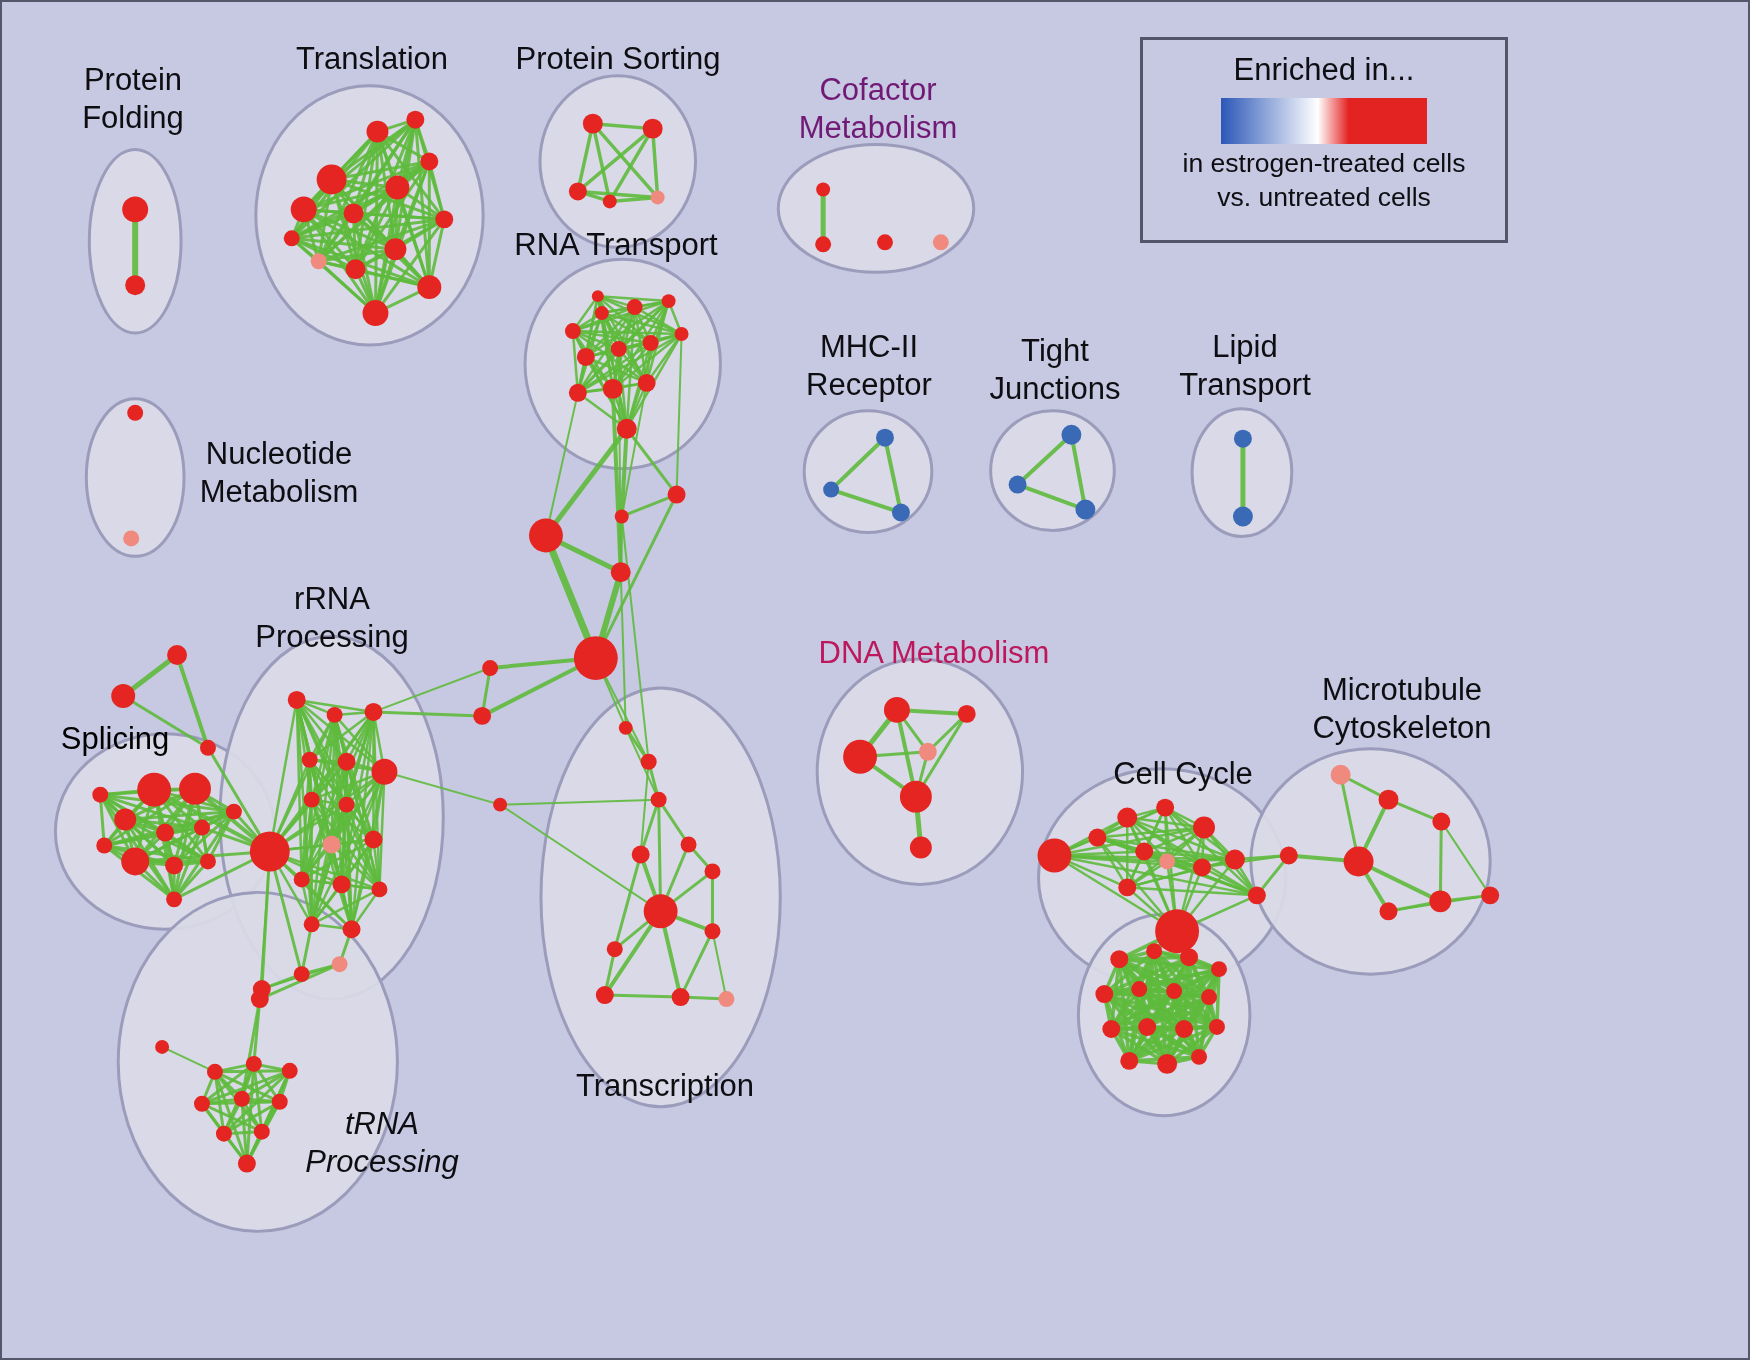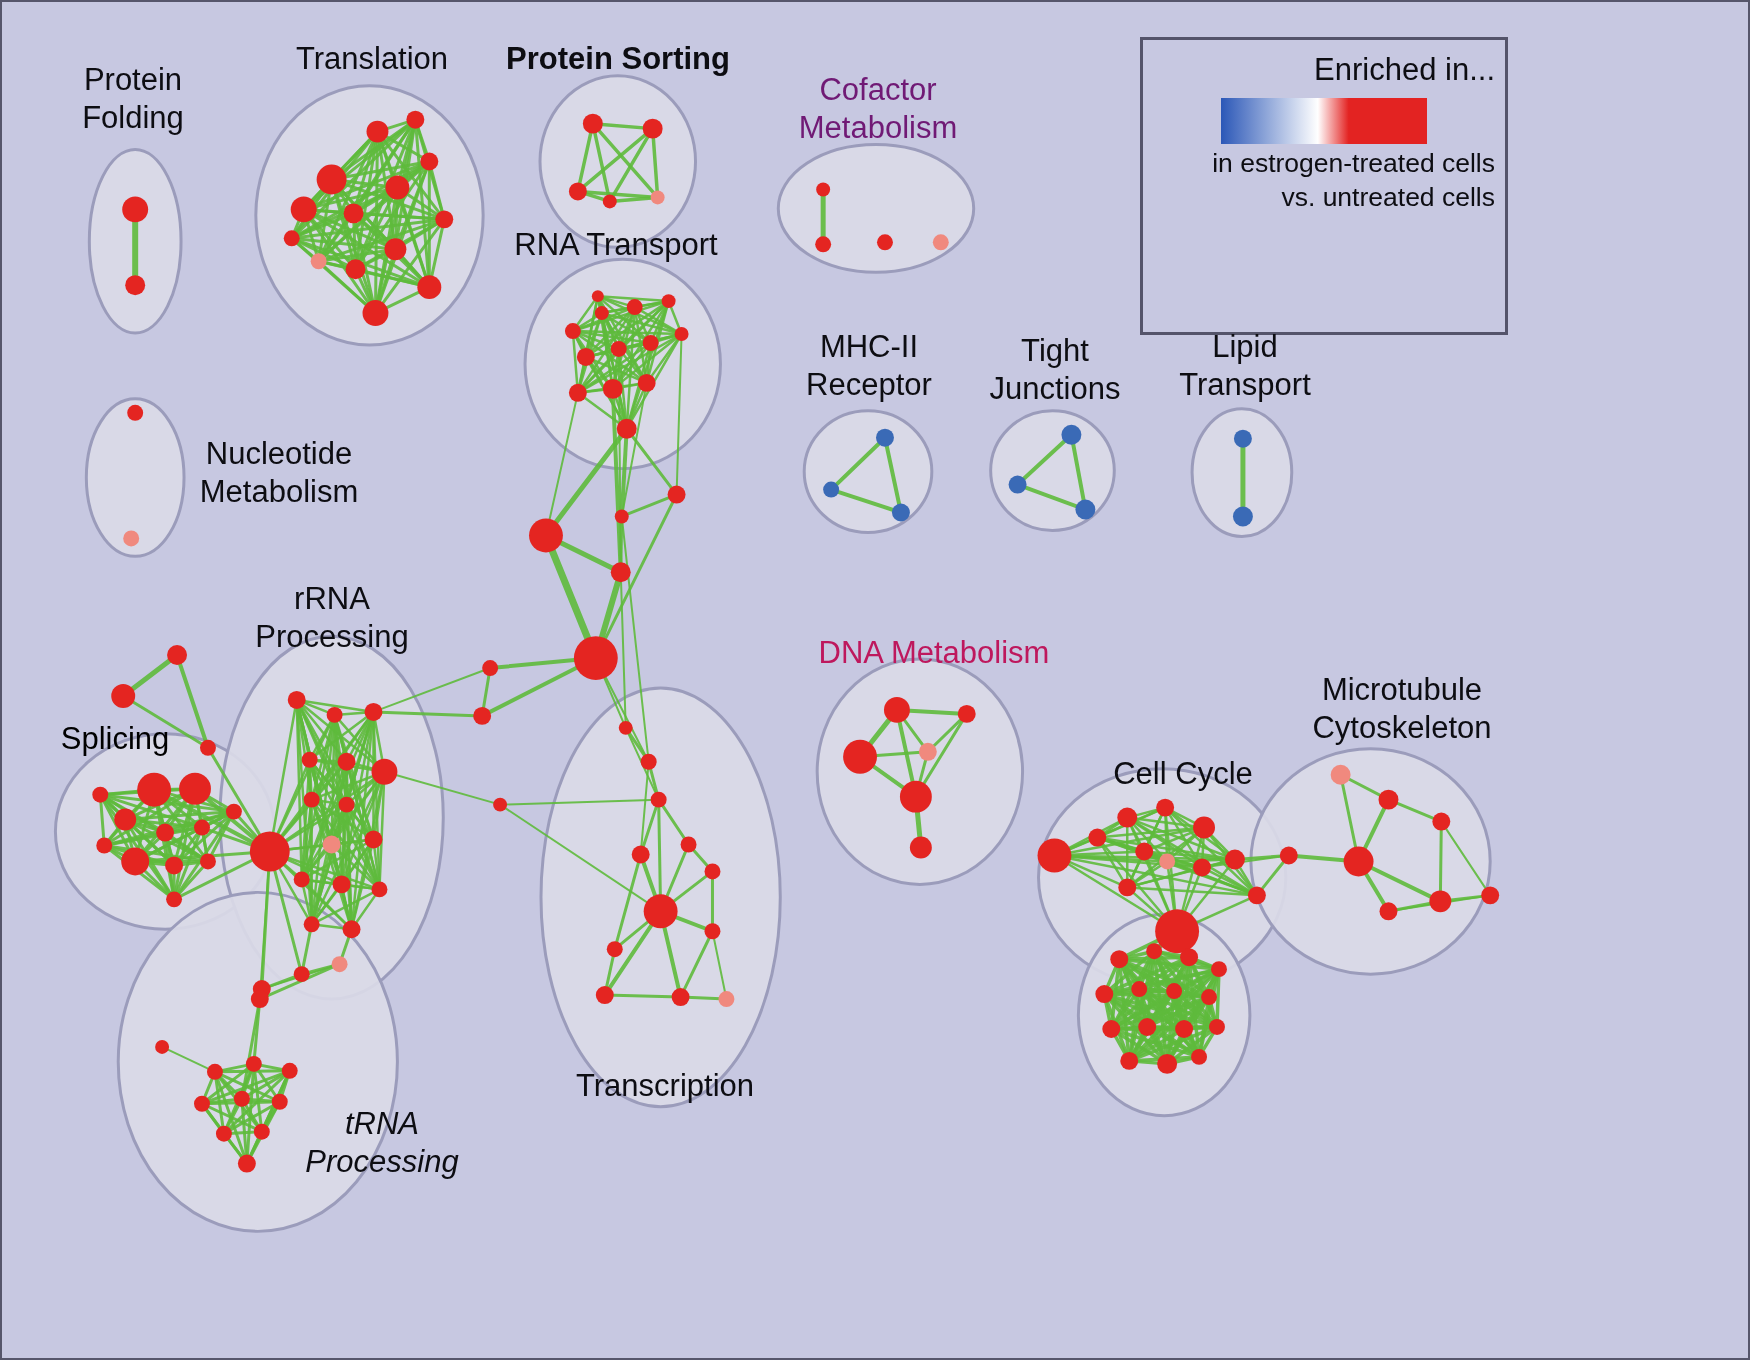--- a/index.html
+++ b/index.html
@@ -22,24 +22,24 @@
     font-size: 31px;
     line-height: 1.22;
     color: #0d0d12;
     pointer-events: none;
   }
   .legend {
     position: absolute;
     left: 1138px;
     top: 35px;
     width: 368px;
-    height: 298px;
+    height: 206px;
     border: 3px solid #54546a;
     padding: 12px 10px 8px;
-    text-align: right;
+    text-align: center;
     color: #0d0d12;
   }
   .legend-title { font-size: 31px; }
   .legend-gradient { width: 206px; height: 46px; margin: 10px auto 4px; }
   .legend-ends {
     display: flex;
     justify-content: space-between;
     width: 288px;
     margin: 0 auto;
     font-size: 30px;
@@ -906,21 +906,21 @@
 
   <div class="legend" style="border-color: rgb(84, 84, 106);">
     <div class="legend-title">Enriched in...</div>
     <div class="legend-gradient" style="background: linear-gradient(to right, rgb(43, 87, 183) 0%, rgb(255, 255, 255) 47%, rgb(227, 35, 34) 62%);"></div>
     <div class="legend-caption">in estrogen-treated cells</div>
     <div class="legend-caption">vs. untreated cells</div>
   </div>
 <div class="cluster-label" style="left: 131px; top: 97px; color: rgb(13, 13, 18);">Protein
 Folding</div>
     <div class="cluster-label" style="left: 370px; top: 57px; color: rgb(13, 13, 18);">Translation</div>
-    <div class="cluster-label" style="left: 616px; top: 57px; color: rgb(13, 13, 18); font-weight: bold;">Protein Sorting</div>
+    <div class="cluster-label" style="left: 616px; top: 57px; color: rgb(13, 13, 18);">Protein Sorting</div>
     <div class="cluster-label" style="left: 876px; top: 107px; color: #701a75;">Cofactor
 Metabolism</div>
     <div class="cluster-label" style="left: 614px; top: 243px; color: rgb(13, 13, 18);">RNA Transport</div>
     <div class="cluster-label" style="left: 277px; top: 471px; color: rgb(13, 13, 18);">Nucleotide
 Metabolism</div>
     <div class="cluster-label" style="left: 867px; top: 364px; color: rgb(13, 13, 18);">MHC-II
 Receptor</div>
     <div class="cluster-label" style="left: 1053px; top: 368px; color: rgb(13, 13, 18);">Tight
 Junctions</div>
     <div class="cluster-label" style="left: 1243px; top: 364px; color: rgb(13, 13, 18);">Lipid

